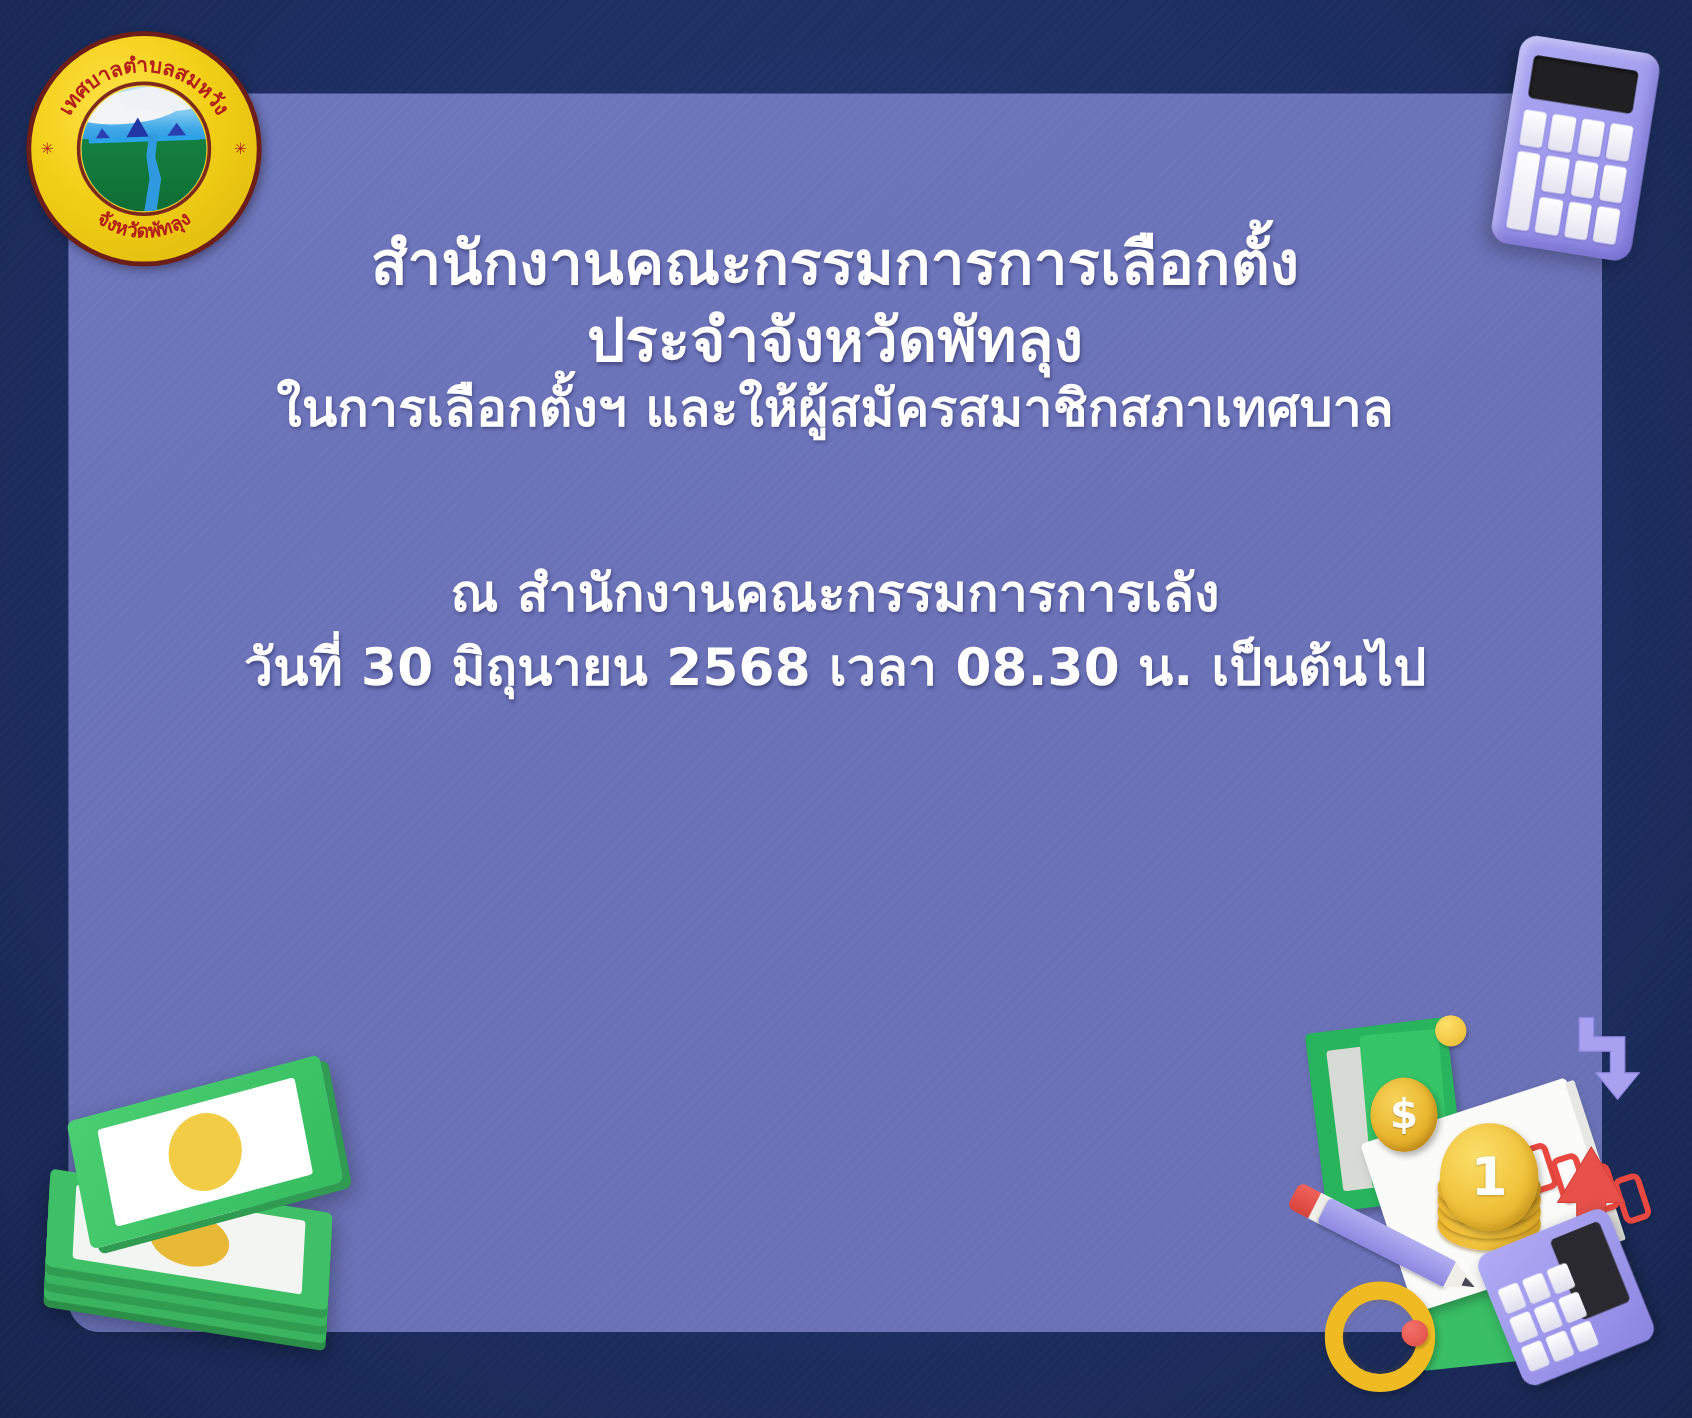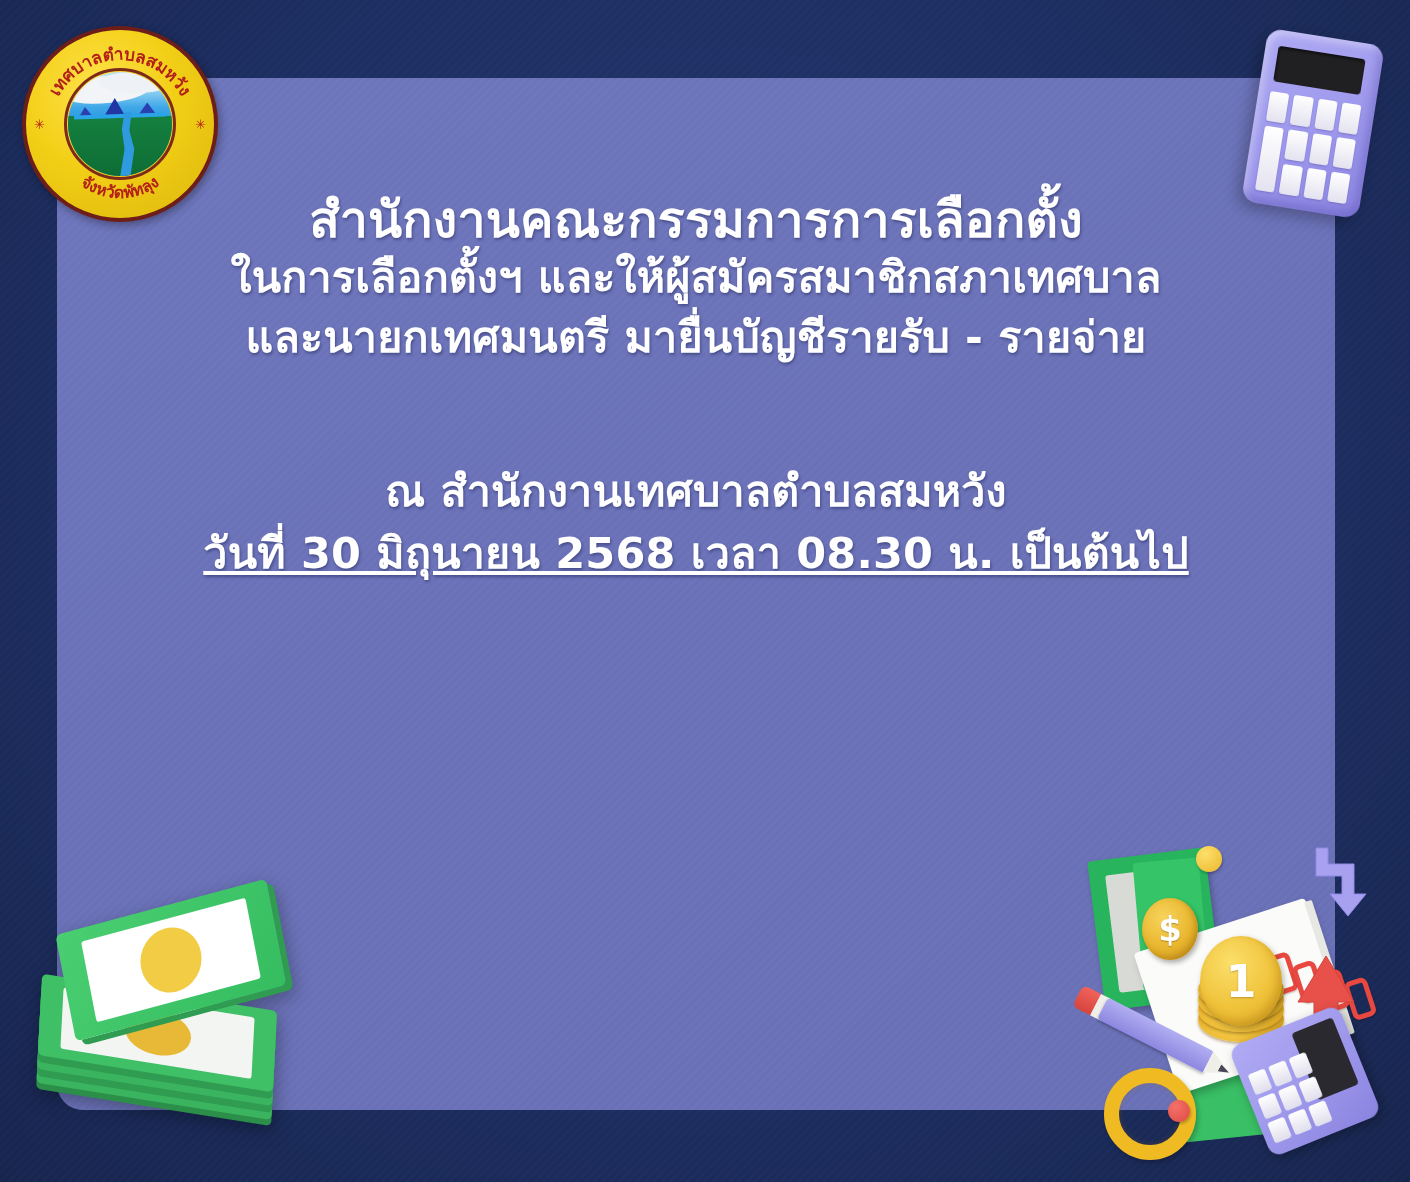--- a/index.html
+++ b/index.html
@@ -45,21 +45,21 @@
     white-space:nowrap;
   }
   .title{font-size:50px;}
   .title.l1{margin-top:113px;}
   .title.l2{margin-top:6px;}
   .body{font-size:43px;}
   .body.l1{margin-top:110px;}
   .body.l2{margin-top:4px;}
   .body.l3{margin-top:10px;}
   .venue{font-size:43px;margin-top:104px;}
-  .date{font-size:43px;margin-top:12px;text-decoration:underline;}
+  .date{font-size:43px;margin-top:12px;}
 
   
   .seal{
     position:absolute;left:22px;top:26px;width:196px;height:196px;z-index:60;
     border-radius:50%;
     filter:drop-shadow(2px 3px 4px rgba(0,0,0,0.35));
   }
   .seal .ring-outer{
     position:absolute;inset:0;border-radius:50%;
     background:#6e1e18;
@@ -344,25 +344,25 @@
       <i></i>
       <i></i>
       <i></i>
       <i></i>
       <i></i>
     </div>
   </div>
 
   <div class="textwrap">
     <div class="t-line title l1">สำนักงานคณะกรรมการการเลือกตั้ง</div>
+    <div class="t-line title l2">ประจำจังหวัดพัทลุง</div>
 
     <div class="t-line body l2">ในการเลือกตั้งฯ และให้ผู้สมัครสมาชิกสภาเทศบาล</div>
-    <div class="t-line body l3">และนายกเทศมนตรี มายื่นบัญชีรายรับ - รายจ่าย</div>
-
-    <div class="t-line venue">ณ สำนักงานเทศบาลตำบลสมหวัง</div>
+
+    <div class="t-line venue">ณ สำนักงานคณะกรรมการการเลัง</div>
     <div class="t-line date">วันที่ 30 มิถุนายน 2568   เวลา 08.30 น. เป็นต้นไป</div>
   </div>
 
   <div class="cash">
     <div class="stack">
       <div class="inner"></div>
       <div class="oval"></div>
     </div>
     <div class="note">
       <div class="inner"></div>

